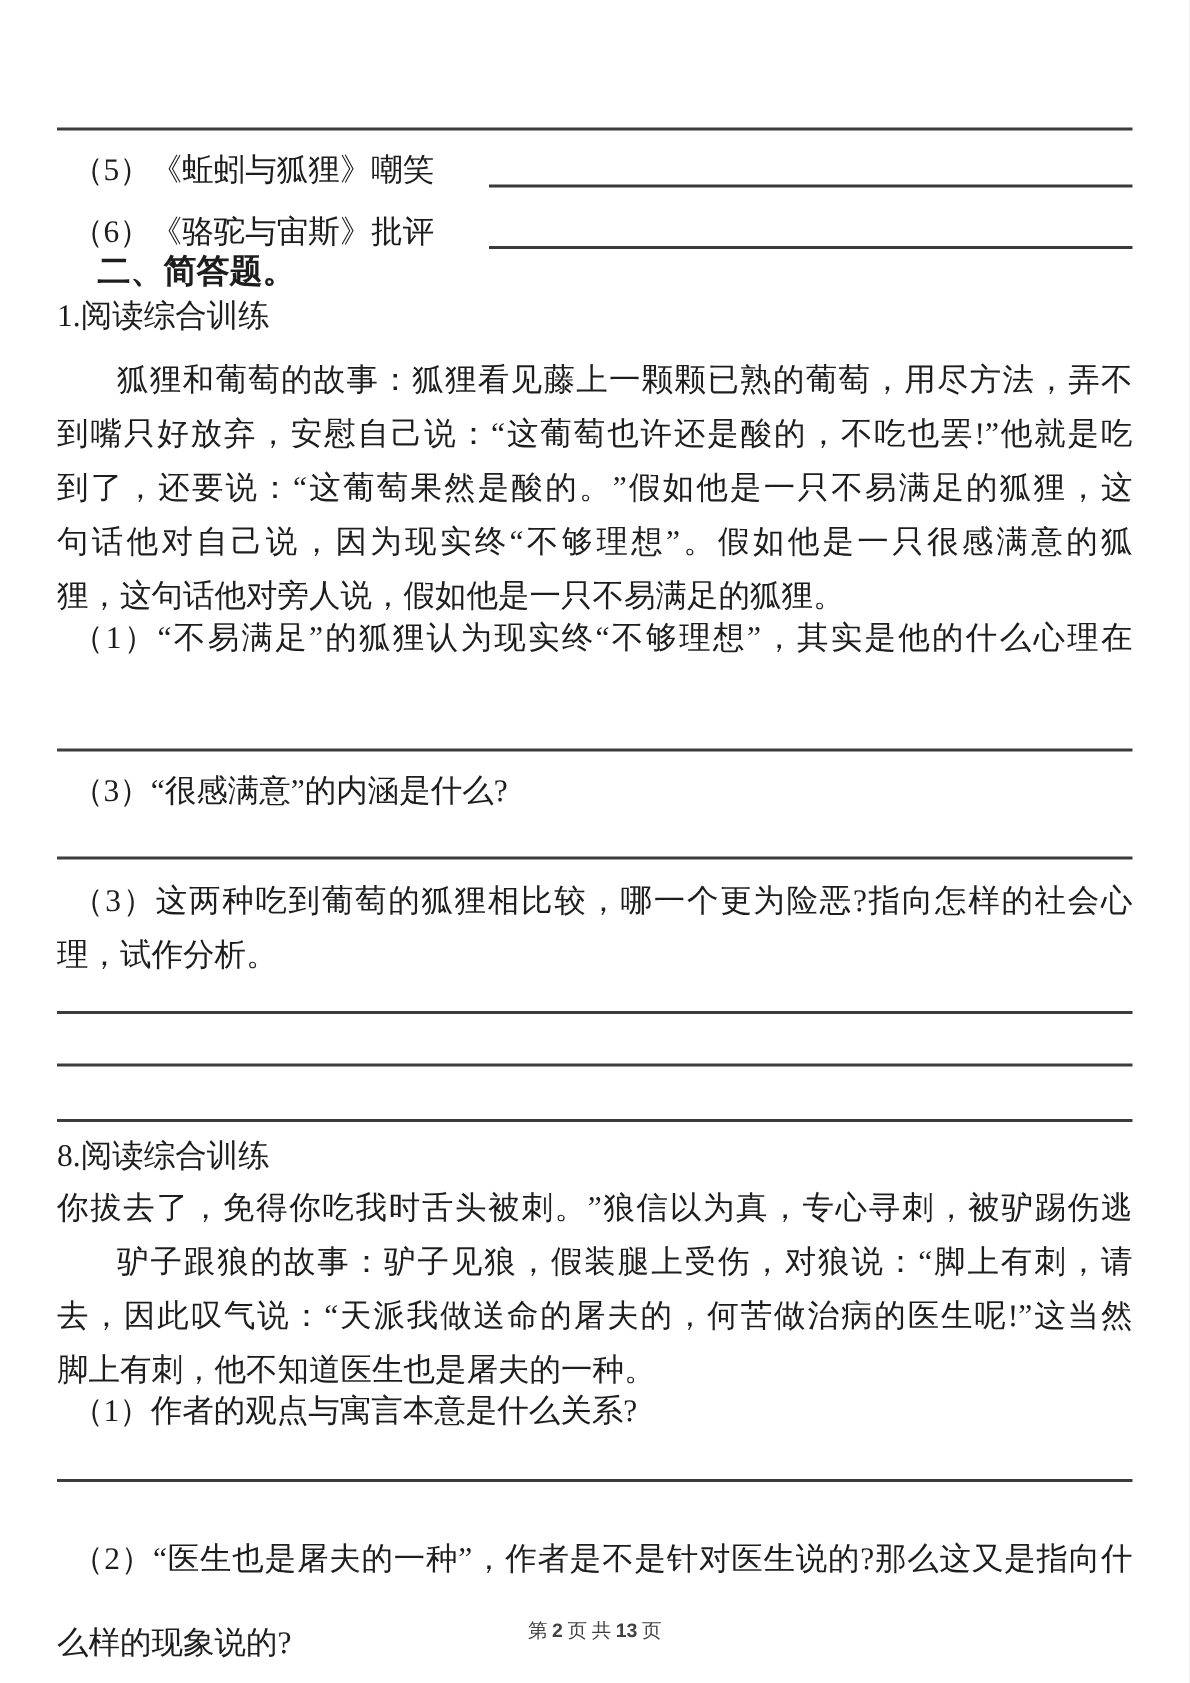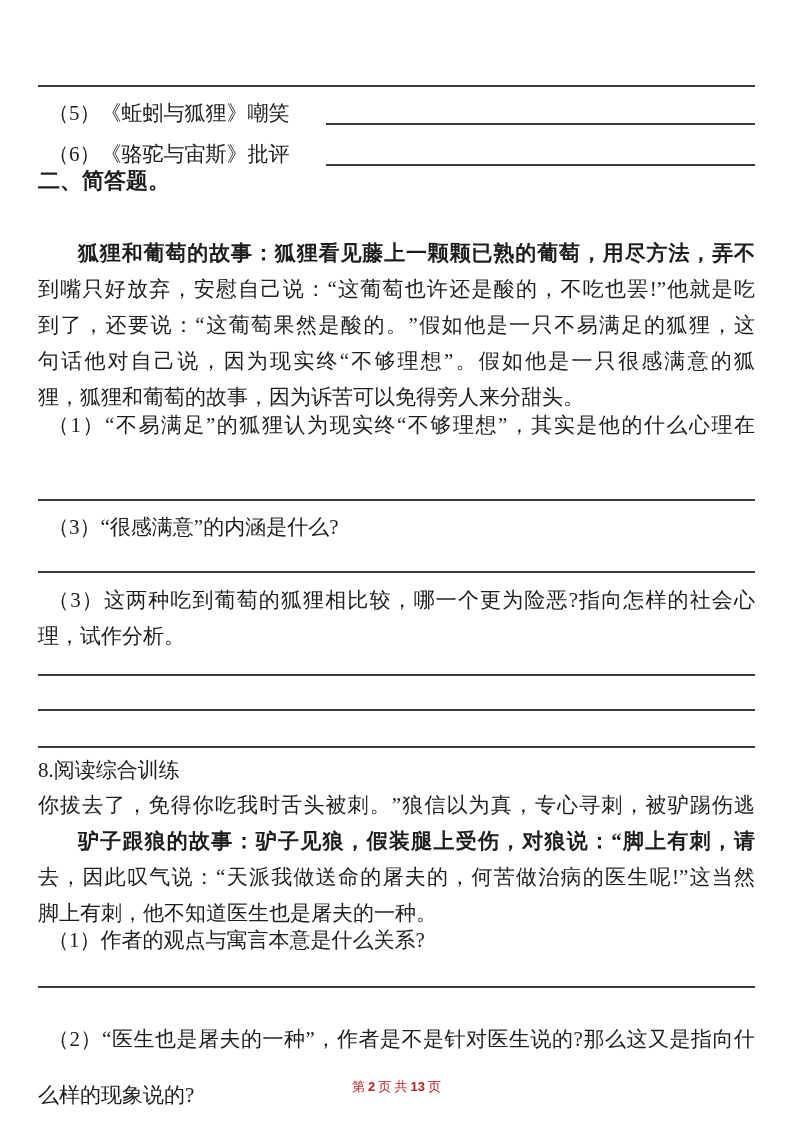--- a/index.html
+++ b/index.html
@@ -30,21 +30,21 @@
     font-size: 21px;
     line-height: 36px;
     white-space: nowrap;
   }
   .para .line { white-space: normal; }
   .full {
     white-space: normal;
     text-align: justify;
     text-align-last: justify;
   }
-  .first  { text-indent: 40px; font-weight: bold; }
+  .first  { text-indent: 40px; }
   .qfirst { text-indent: 10px; }
   .blank-row {
     display: flex;
     height: 38px;
     padding-left: 10px;
     gap: 36px;
   }
   .blank-label {
     font-size: 21px;
     line-height: 38px;
@@ -52,31 +52,32 @@
   }
   .blank-line {
     flex: 1;
     border-bottom: 2px solid #3a3a3a;
     margin-bottom: 7px;
   }
   .heading {
     font-size: 22px;
     line-height: 30px;
     font-weight: bold;
+    margin-left: 27px;
   }
   .ex-title {
     font-size: 21px;
     line-height: 30px;
   }
   .lh32 .line { line-height: 32px; margin-top: 24px; }
   .footer {
     text-align: center;
     font-size: 13px;
     line-height: 20px;
-    color: #b91c1c;
+    color: #404040;
   }
   .footer .num {
     font-family: "Liberation Sans", "DejaVu Sans", sans-serif;
     font-weight: bold;
     margin: 0 3px;
   }
 </style>
 </head>
 <body>
 
@@ -88,27 +89,28 @@
     <span class="blank-label">（5）《蚯蚓与狐狸》嘲笑</span>
     <span class="blank-line"></span>
   </div>
   <div class="abs blank-row" style="top:135px">
     <span class="blank-label">（6）《骆驼与宙斯》批评</span>
     <span class="blank-line"></span>
   </div>
 
   <div class="abs heading" style="top:166px">二、简答题。</div>
 
+  <div class="abs ex-title" style="top:195px">1.阅读综合训练</div>
 
   <div class="abs para" style="top:235px">
     <div class="line full first">狐狸和葡萄的故事：狐狸看见藤上一颗颗已熟的葡萄，用尽方法，弄不</div>
     <div class="line full">到嘴只好放弃，安慰自己说：“这葡萄也许还是酸的，不吃也罢!”他就是吃</div>
     <div class="line full">到了，还要说：“这葡萄果然是酸的。”假如他是一只不易满足的狐狸，这</div>
     <div class="line full">句话他对自己说，因为现实终“不够理想”。假如他是一只很感满意的狐</div>
-    <div class="line">狸，狐狸和葡萄的故事，因为诉苦可以免得旁人来分甜头。</div>
+    <div class="line">狸，这句话他对旁人说，假如他是一只不易满足的狐狸。</div>
   </div>
 
   <div class="abs" style="top:407px">
     <div class="line full qfirst">（1）“不易满足”的狐狸认为现实终“不够理想”，其实是他的什么心理在</div>
   </div>
   <div class="abs rule" style="top:499px"></div>
 
   <div class="abs line qfirst" style="top:509px">（3）“很感满意”的内涵是什么?</div>
   <div class="abs rule" style="top:571px"></div>
 

